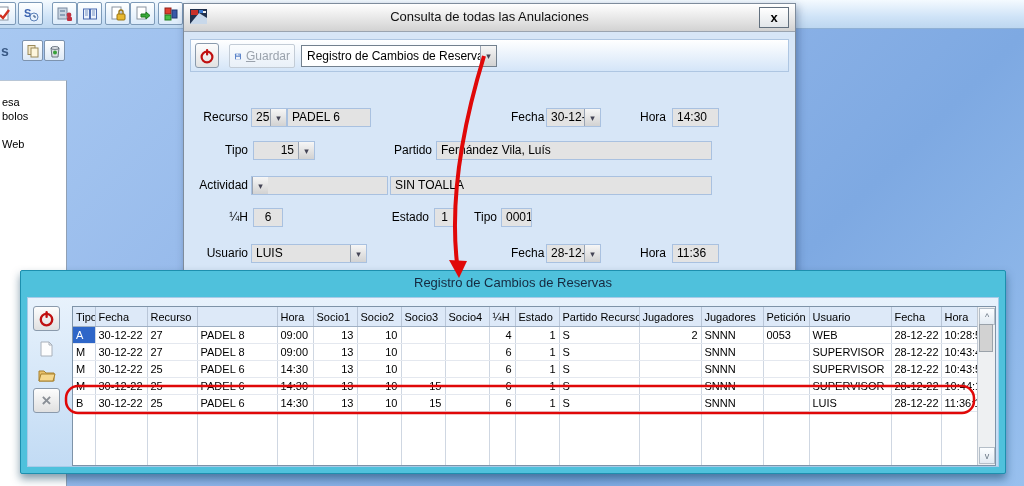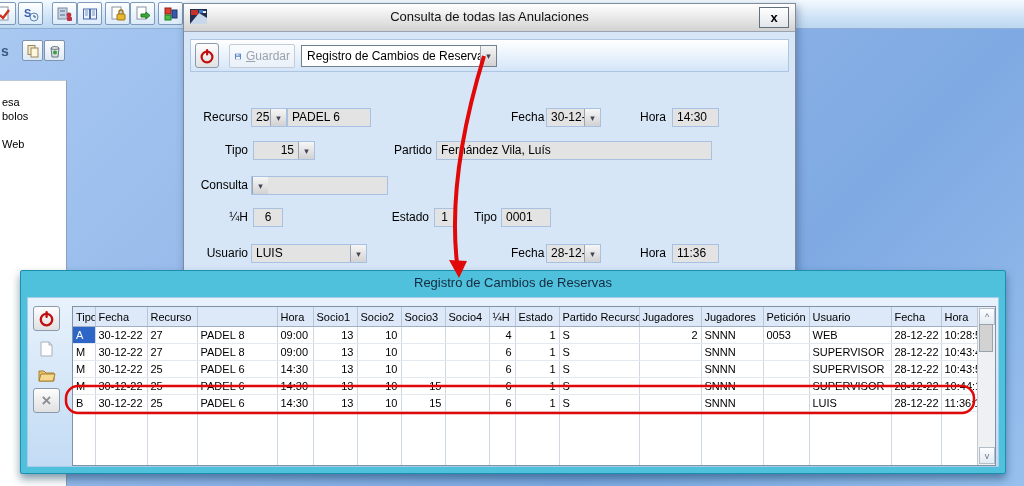--- a/index.html
+++ b/index.html
@@ -210,31 +210,32 @@
     <div class="fld" style="left:488px;top:104px;width:47px">14:30</div>
 
     <div class="lbl" style="left:10px;top:137px;width:54px">Tipo</div>
     <div class="combo" style="left:69px;top:137px;width:62px">
       <span class="val right">15</span>
       <span class="ddbtn">▾</span>
     </div>
     <div class="lbl" style="left:208px;top:137px;width:40px">Partido</div>
     <div class="fld" style="left:252px;top:137px;width:276px">Fernández Vila, Luís</div>
 
-    <div class="lbl" style="left:6px;top:172px;width:58px">Consulta</div>
+    <div class="lbl" style="left:6px;top:172px;width:58px">Actividad</div>
     <div class="combo" style="left:67px;top:172px;width:137px">
       <span class="ddbtn">▾</span>
     </div>
+    <div class="fld" style="left:206px;top:172px;width:322px">SIN TOALLA</div>
 
     <div class="lbl" style="left:10px;top:204px;width:54px">¼H</div>
     <div class="fld center" style="left:69px;top:204px;width:30px">6</div>
     <div class="lbl" style="left:205px;top:204px;width:40px">Estado</div>
     <div class="fld center" style="left:250px;top:204px;width:21px">1</div>
     <div class="lbl" style="left:285px;top:204px;width:28px">Tipo</div>
-    <div class="fld" style="left:317px;top:204px;width:50px">0001</div>
+    <div class="fld" style="left:317px;top:204px;width:31px">0001</div>
 
     <div class="lbl" style="left:10px;top:240px;width:54px">Usuario</div>
     <div class="combo" style="left:67px;top:240px;width:116px">
       <span class="val">LUIS</span>
       <span class="ddbtn">▾</span>
     </div>
     <div class="lbl" style="left:327px;top:240px;width:30px">Fecha</div>
     <div class="combo" style="left:362px;top:240px;width:55px">
       <span class="val">28-12-22</span>
       <span class="ddbtn">▾</span>

